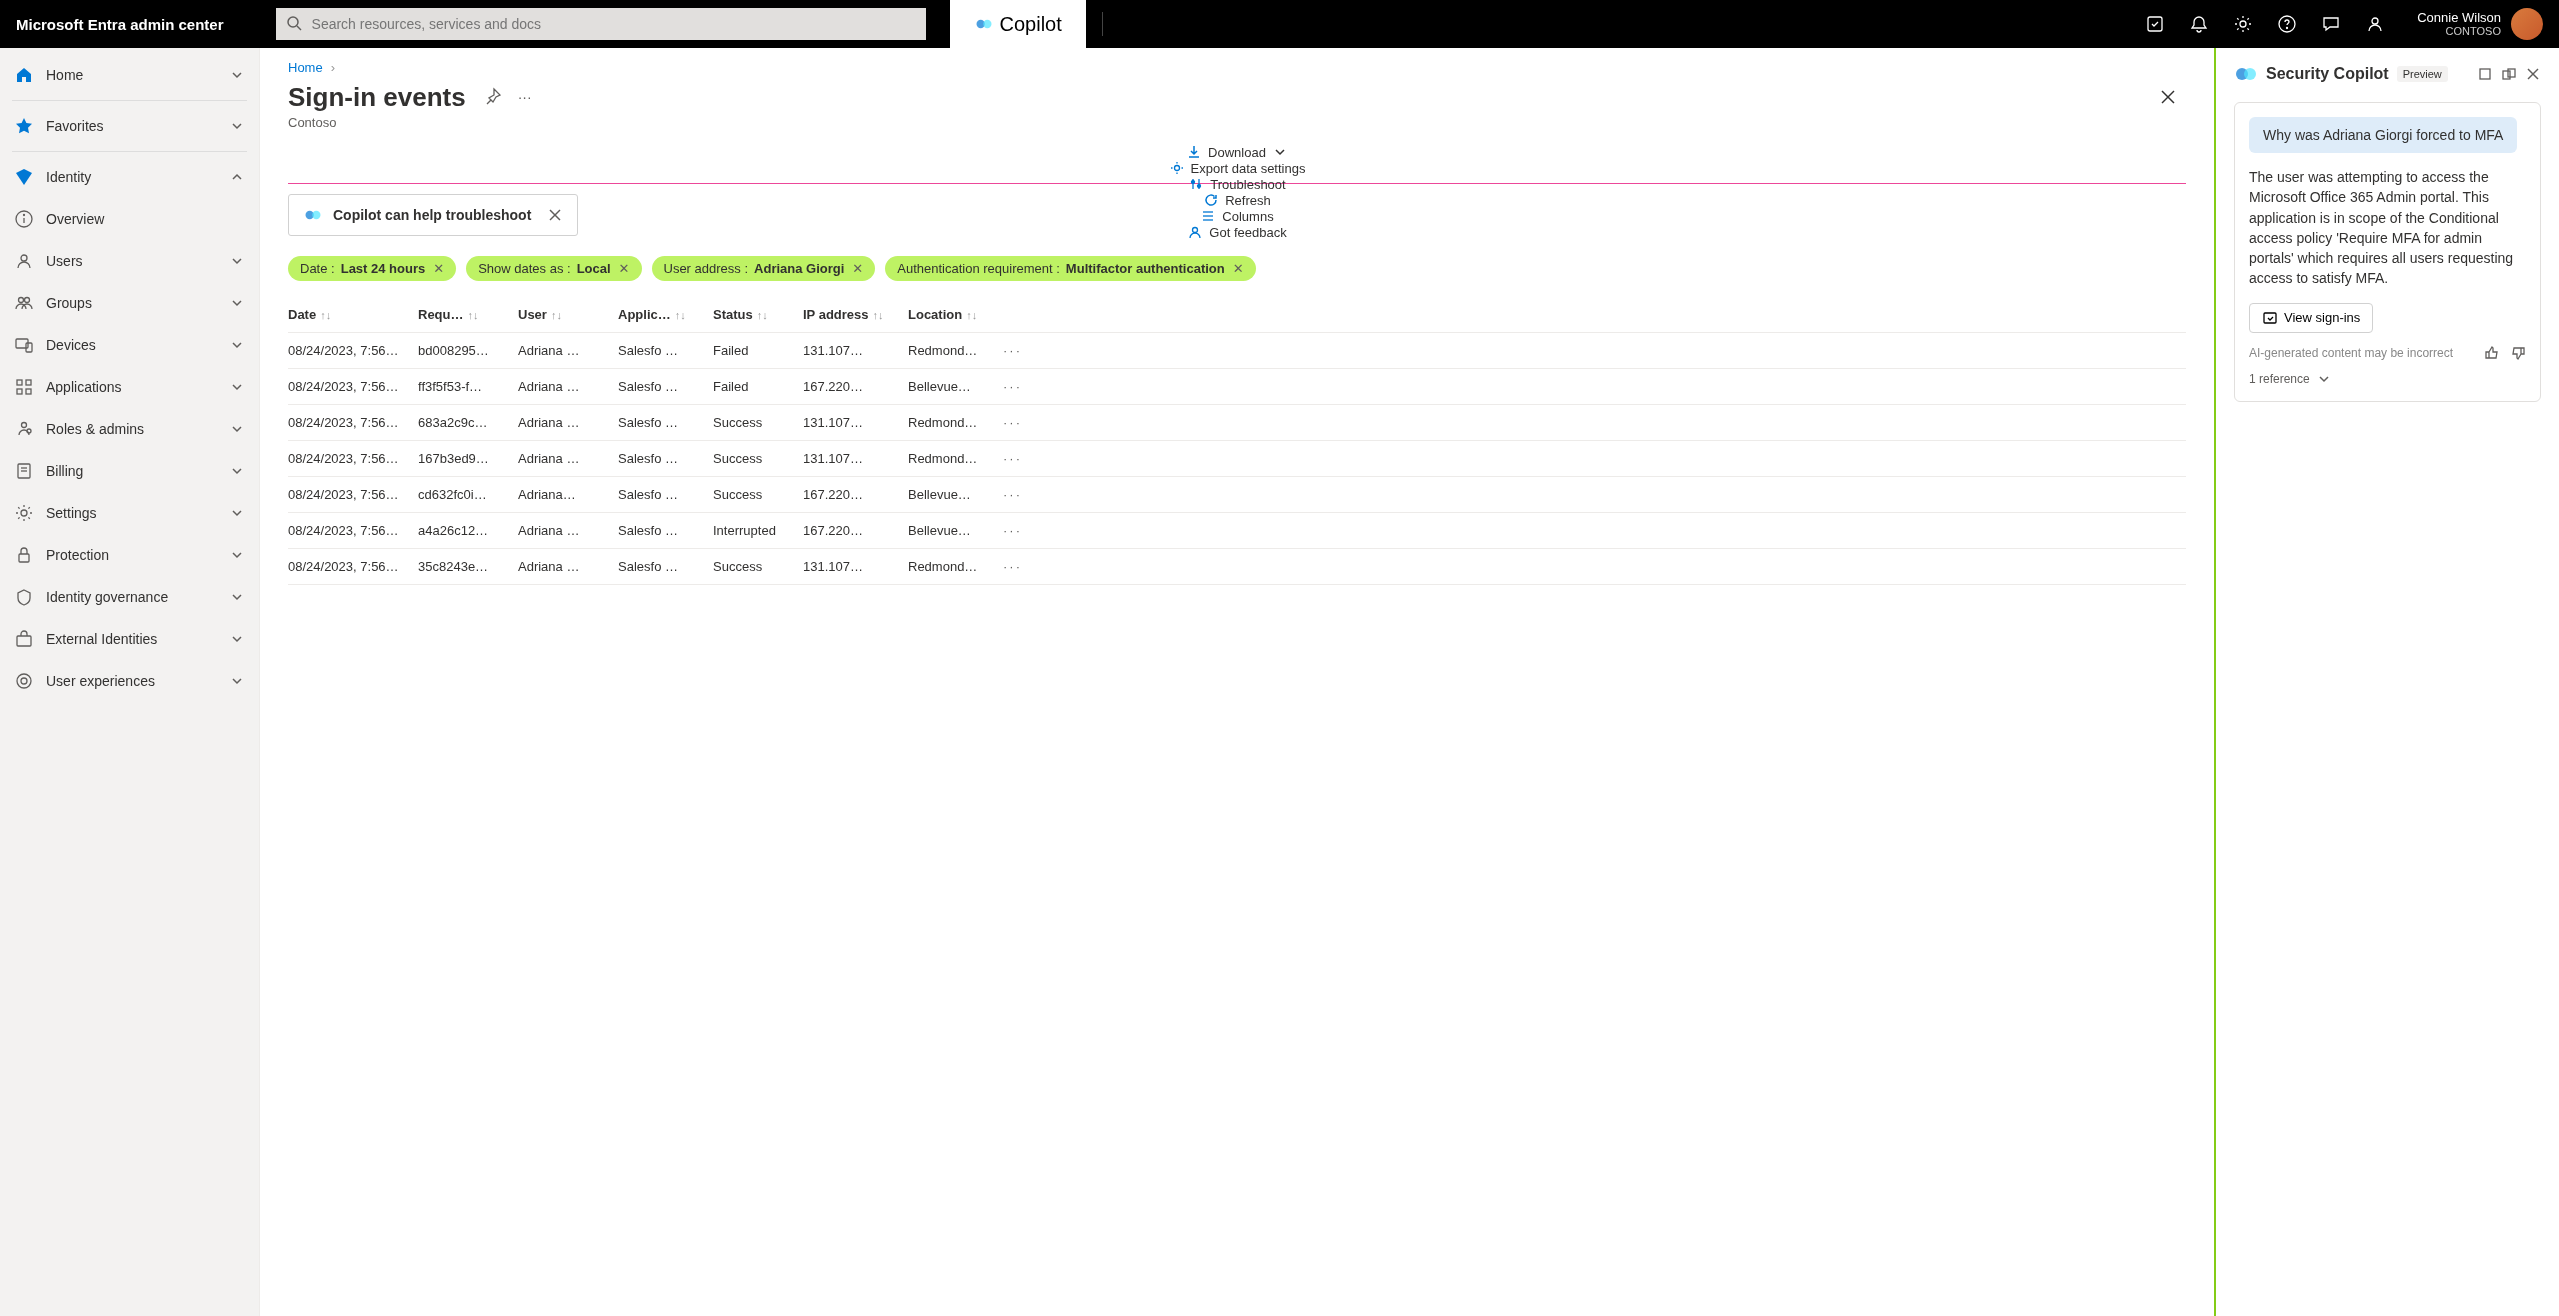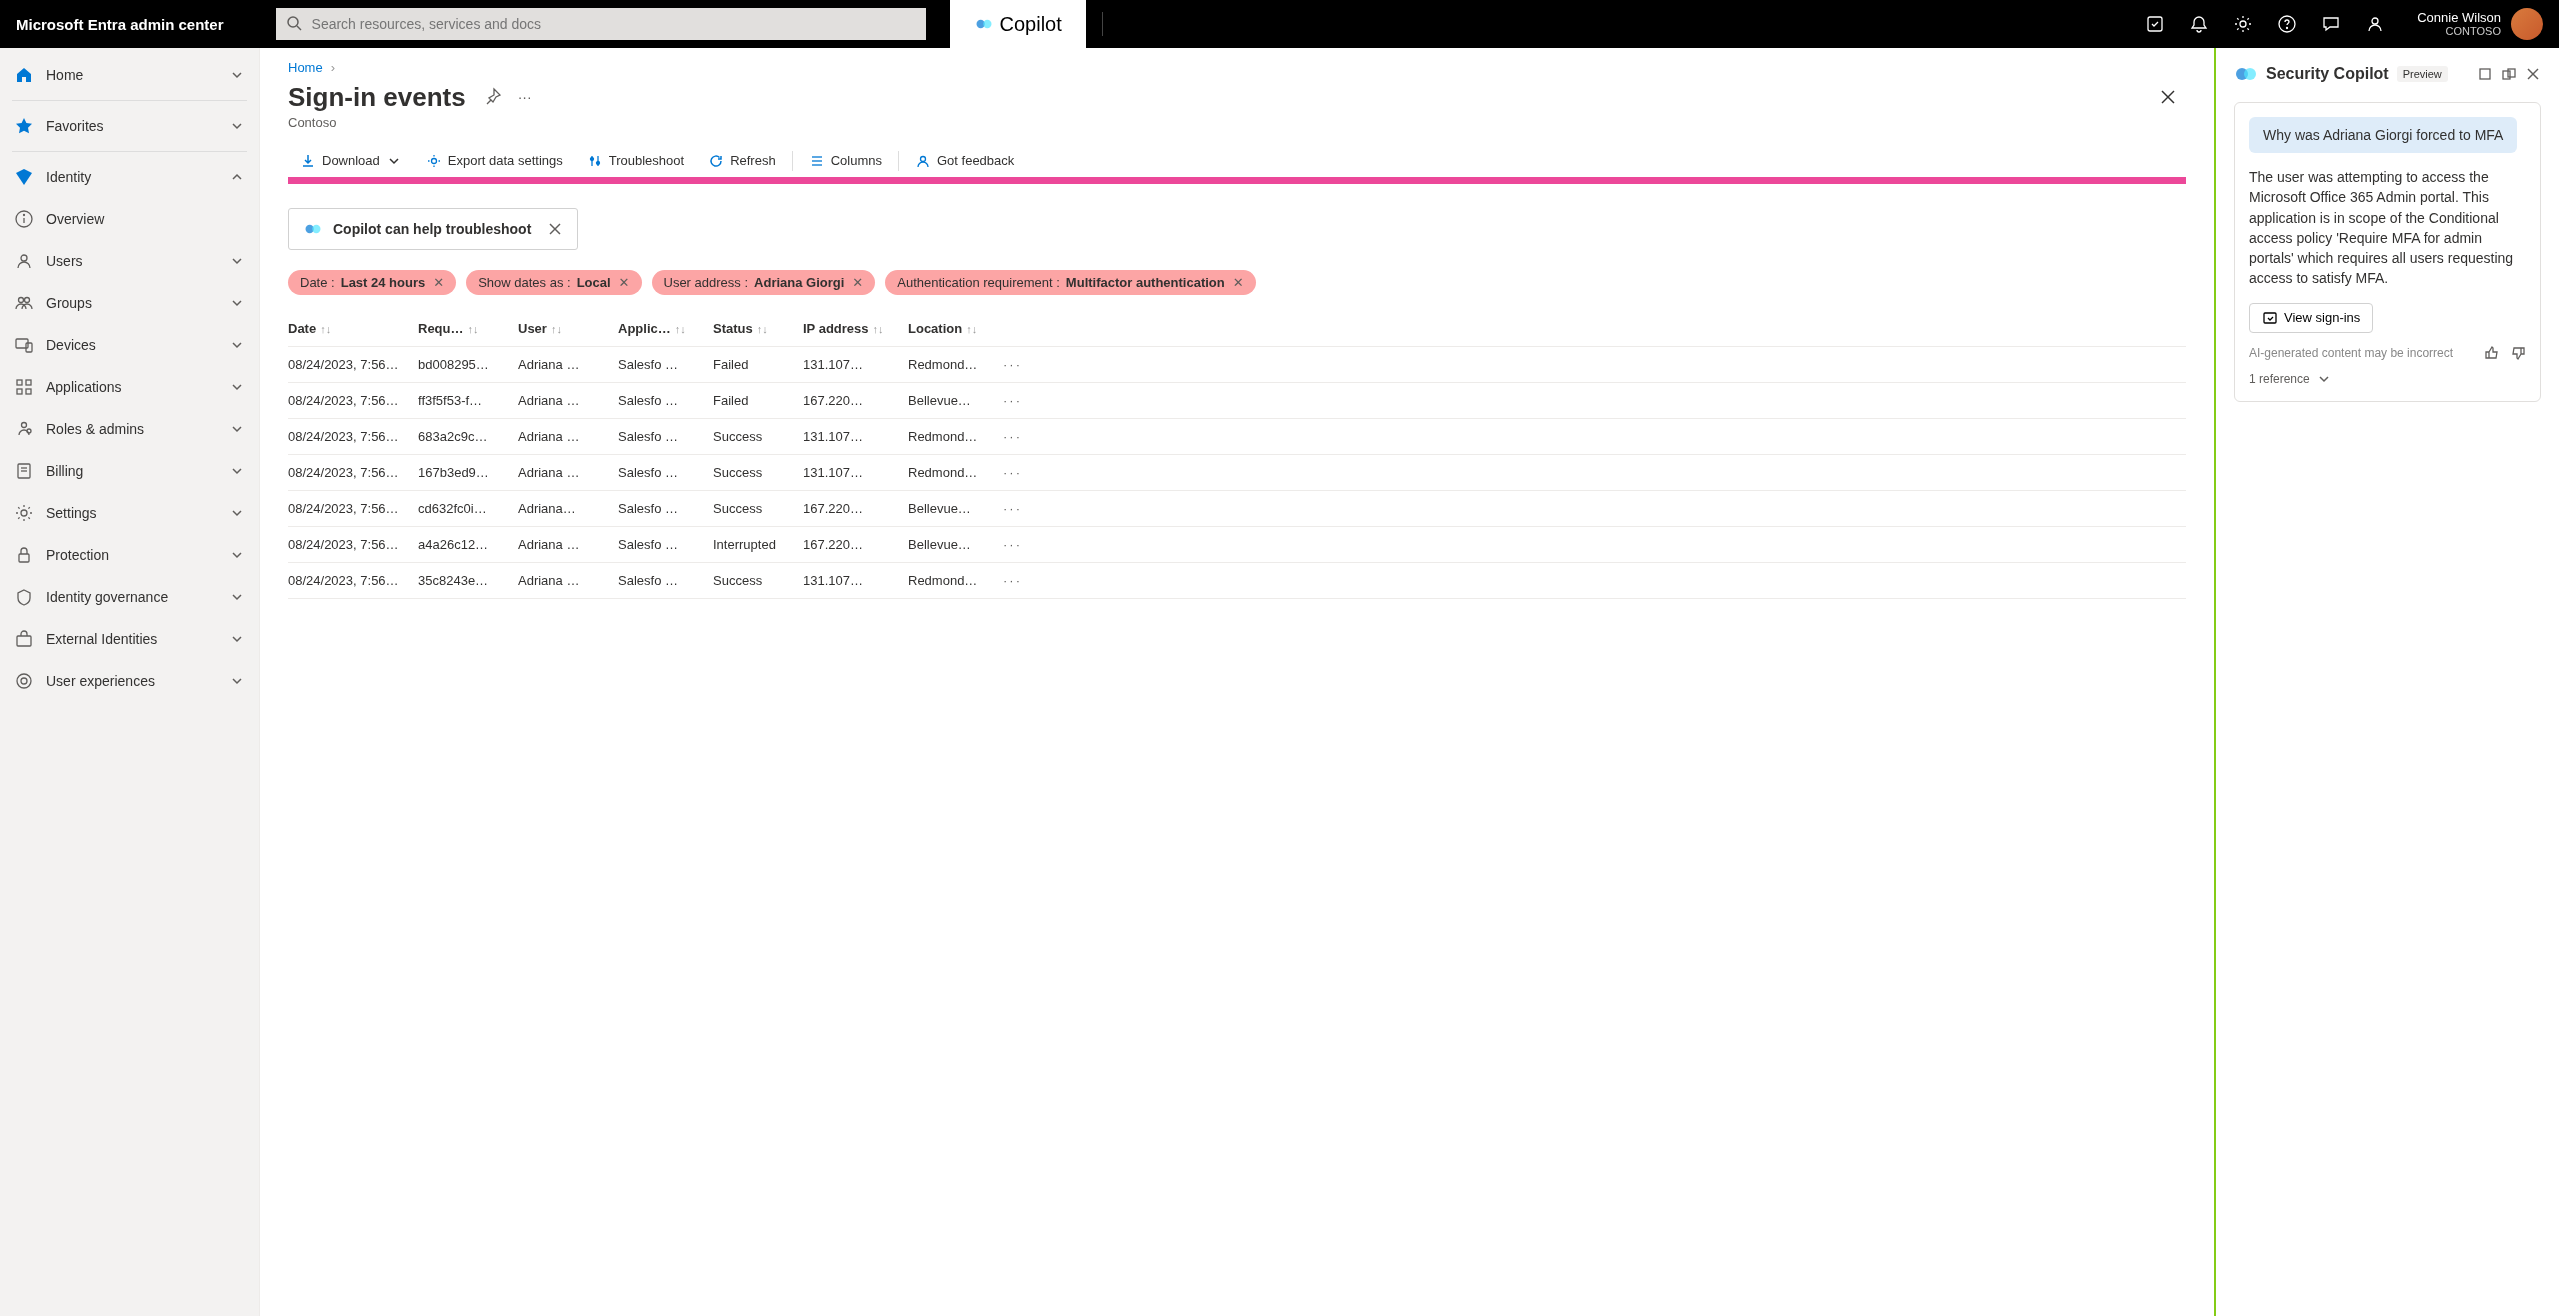--- a/index.html
+++ b/index.html
@@ -39,33 +39,33 @@
 .breadcrumb { display: flex; align-items: center; gap: 8px; font-size: 13px; margin-bottom: 4px; }
 .breadcrumb a { color: #0078d4; text-decoration: none; }
 .bc-chev { color: #999; }
 .page-head { display: flex; align-items: center; gap: 16px; }
 .page-title { font-size: 26px; font-weight: 600; }
 .page-sub { font-size: 13px; color: #605e5c; margin-bottom: 14px; }
 .close-x { margin-left: auto; color: #323130; padding: 8px; }
 .pin { color: #605e5c; }
 
 
-.toolbar { display: flex; align-items: center; gap: 0; height: 40px; border-bottom: 7px solid #ec4899; margin-bottom: 24px; }
+.toolbar { display: flex; align-items: center; gap: 0; height: 40px; border-bottom: 1px solid #ec4899; margin-bottom: 10px; flex-direction: column; }
 .tool { display: flex; align-items: center; gap: 6px; padding: 0 12px; font-size: 13px; color: #323130; height: 100%; }
 .tool .ico { color: #0078d4; }
 .tool-sep { width: 1px; height: 20px; background: #ddd; margin: 0 4px; }
 
 
 .banner { display: inline-flex; align-items: center; gap: 10px; border: 1px solid #d1d1d1; border-radius: 3px; padding: 10px 14px; margin-bottom: 20px; font-size: 14px; }
 .banner-ico { width: 20px; height: 20px; }
 .banner-x { color: #605e5c; margin-left: 6px; }
 
 
 .filters { display: flex; flex-wrap: wrap; gap: 10px; margin-bottom: 16px; }
-.pill { display: inline-flex; align-items: center; gap: 6px; background: #fca5a5; border-radius: 16px; padding: 5px 12px; font-size: 13px; color: #323130; }
+.pill { display: inline-flex; align-items: center; gap: 6px; background: #bef264; border-radius: 16px; padding: 5px 12px; font-size: 13px; color: #323130; }
 .pill .pill-x { color: #605e5c; margin-left: 2px; }
 .pill b { font-weight: 600; }
 
 
 .tabs { display: flex; gap: 20px; border-bottom: 1px solid #edebe9; font-size: 14px; }
 .tab { padding: 8px 0; color: #323130; }
 .tab.active { color: #000; border-bottom: 3px solid #0078d4; font-weight: 400; }
 
 
 .tbl { width: 100%; margin-top: 6px; }

